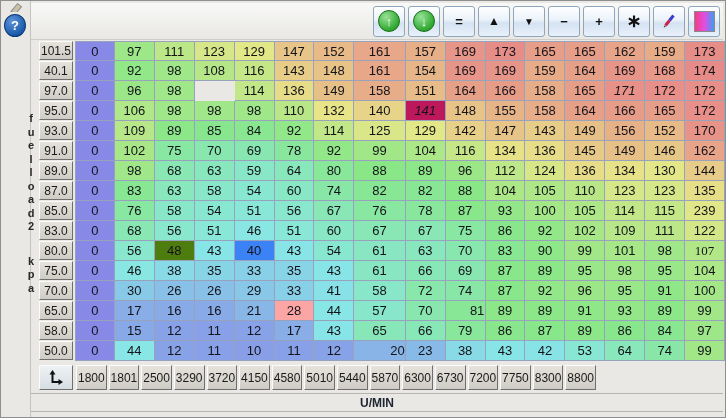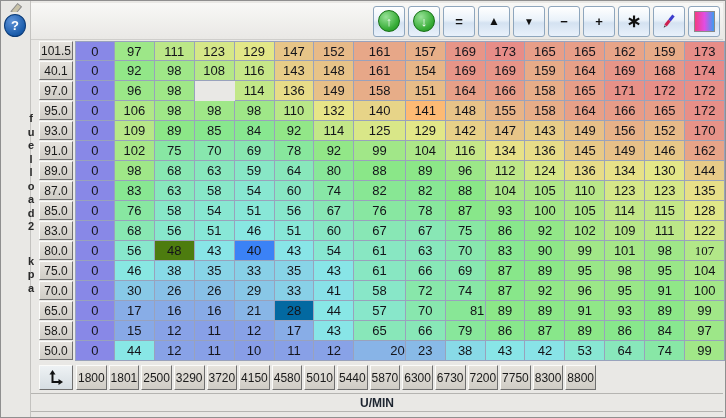--- a/index.html
+++ b/index.html
@@ -193,33 +193,33 @@
       <div class="cell" style="background: rgb(170, 231, 136); margin-top: 24px;">103</div>
       <div class="cell" style="background: rgb(194, 231, 136);">114</div>
       <div class="cell" style="background: rgb(231, 220, 136);">136</div>
       <div class="cell" style="background: rgb(231, 192, 136);">149</div>
       <div class="cell" style="background: rgb(231, 173, 136);">158</div>
       <div class="cell" style="background: rgb(231, 188, 136);">151</div>
       <div class="cell" style="background: rgb(231, 160, 136);">164</div>
       <div class="cell" style="background: rgb(231, 156, 136);">166</div>
       <div class="cell" style="background: rgb(231, 173, 136);">158</div>
       <div class="cell" style="background: rgb(231, 158, 136);">165</div>
-      <div class="cell" style="background: rgb(231, 145, 136);">171</div>
+      <div class="cell" style="background: rgb(231, 145, 136); font-style: italic;">171</div>
       <div class="cell" style="background: rgb(231, 143, 136);">172</div>
       <div class="cell" style="background: rgb(231, 143, 136);">172</div>
       <div class="rowhdr">95.0</div>
       <div class="cell first-col" style="background: rgb(136, 136, 231);">0</div>
       <div class="cell" style="background: rgb(176, 231, 136);">106</div>
       <div class="cell" style="background: rgb(159, 231, 136);">98</div>
       <div class="cell" style="background: rgb(159, 231, 136);">98</div>
       <div class="cell" style="background: rgb(159, 231, 136);">98</div>
       <div class="cell" style="background: rgb(185, 231, 136);">110</div>
       <div class="cell" style="background: rgb(231, 229, 136);">132</div>
       <div class="cell" style="background: rgb(231, 212, 136);">140</div>
-      <div class="cell" style="background: #fdba74;">141</div>
+      <div class="cell" style="background: #be185d; font-style: italic;">141</div>
       <div class="cell" style="background: rgb(231, 195, 136);">148</div>
       <div class="cell" style="background: rgb(231, 180, 136);">155</div>
       <div class="cell" style="background: rgb(231, 173, 136);">158</div>
       <div class="cell" style="background: rgb(231, 160, 136);">164</div>
       <div class="cell" style="background: rgb(231, 156, 136);">166</div>
       <div class="cell" style="background: rgb(231, 158, 136);">165</div>
       <div class="cell" style="background: rgb(231, 143, 136);">172</div>
       <div class="rowhdr">93.0</div>
       <div class="cell first-col" style="background: rgb(136, 136, 231);">0</div>
       <div class="cell" style="background: rgb(183, 231, 136);">109</div>
@@ -297,21 +297,21 @@
       <div class="cell" style="background: rgb(136, 231, 204);">56</div>
       <div class="cell" style="background: rgb(136, 231, 181);">67</div>
       <div class="cell" style="background: rgb(136, 231, 161);">76</div>
       <div class="cell" style="background: rgb(136, 231, 157);">78</div>
       <div class="cell" style="background: rgb(136, 231, 138);">87</div>
       <div class="cell" style="background: rgb(148, 231, 136);">93</div>
       <div class="cell" style="background: rgb(163, 231, 136);">100</div>
       <div class="cell" style="background: rgb(174, 231, 136);">105</div>
       <div class="cell" style="background: rgb(194, 231, 136);">114</div>
       <div class="cell" style="background: rgb(196, 231, 136);">115</div>
-      <div class="cell" style="background: rgb(224, 231, 136);">128</div>
+      <div class="cell" style="background: rgb(224, 231, 136);">239</div>
       <div class="rowhdr">83.0</div>
       <div class="cell first-col" style="background: rgb(136, 136, 231);">0</div>
       <div class="cell" style="background: rgb(136, 231, 178);">68</div>
       <div class="cell" style="background: rgb(136, 231, 204);">56</div>
       <div class="cell" style="background: rgb(136, 231, 215);">51</div>
       <div class="cell" style="background: rgb(136, 231, 226);">46</div>
       <div class="cell" style="background: rgb(136, 231, 215);">51</div>
       <div class="cell" style="background: rgb(136, 231, 196);">60</div>
       <div class="cell" style="background: rgb(136, 231, 181);">67</div>
       <div class="cell" style="background: rgb(136, 231, 181);">67</div>
@@ -372,21 +372,21 @@
       <div class="cell" style="background: rgb(155, 231, 136);">96</div>
       <div class="cell" style="background: rgb(153, 231, 136);">95</div>
       <div class="cell" style="background: rgb(144, 231, 136);">91</div>
       <div class="cell" style="background: rgb(163, 231, 136);">100</div>
       <div class="rowhdr">65.0</div>
       <div class="cell first-col" style="background: rgb(136, 136, 231);">0</div>
       <div class="cell" style="background: rgb(136, 173, 231);">17</div>
       <div class="cell" style="background: rgb(136, 171, 231);">16</div>
       <div class="cell" style="background: rgb(136, 171, 231);">16</div>
       <div class="cell" style="background: rgb(136, 182, 231);">21</div>
-      <div class="cell" style="background: #0369a1;">28</div>
+      <div class="cell" style="background: #fca5a5;">28</div>
       <div class="cell" style="background: rgb(136, 231, 230);">44</div>
       <div class="cell" style="background: rgb(136, 231, 202);">57</div>
       <div class="cell" style="background: rgb(136, 231, 174);">70</div>
       <div class="cell" style="background: rgb(136, 231, 150); padding-left: 24px;">81</div>
       <div class="cell" style="background: rgb(140, 231, 136);">89</div>
       <div class="cell" style="background: rgb(140, 231, 136);">89</div>
       <div class="cell" style="background: rgb(144, 231, 136);">91</div>
       <div class="cell" style="background: rgb(148, 231, 136);">93</div>
       <div class="cell" style="background: rgb(140, 231, 136);">89</div>
       <div class="cell" style="background: rgb(161, 231, 136);">99</div>

